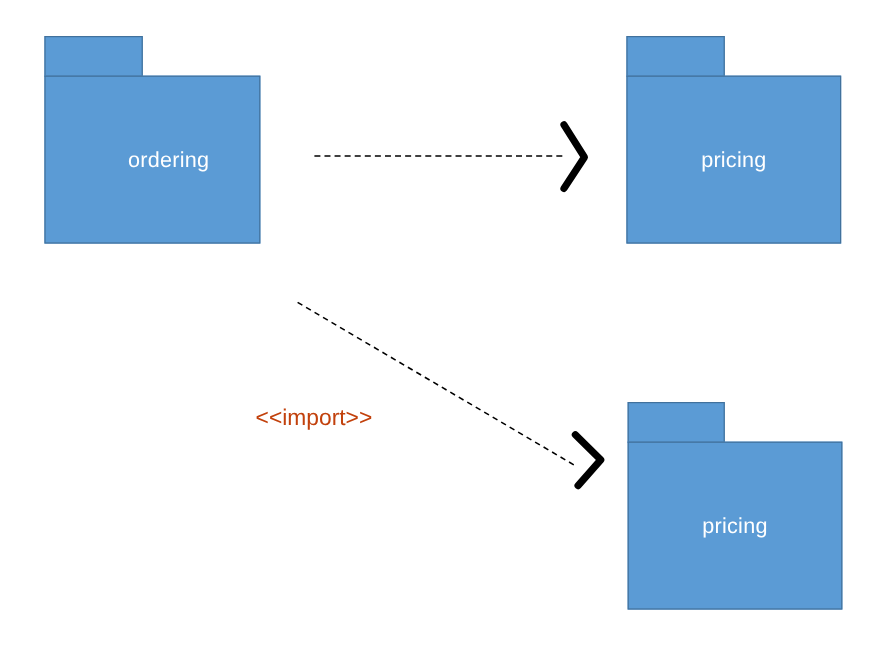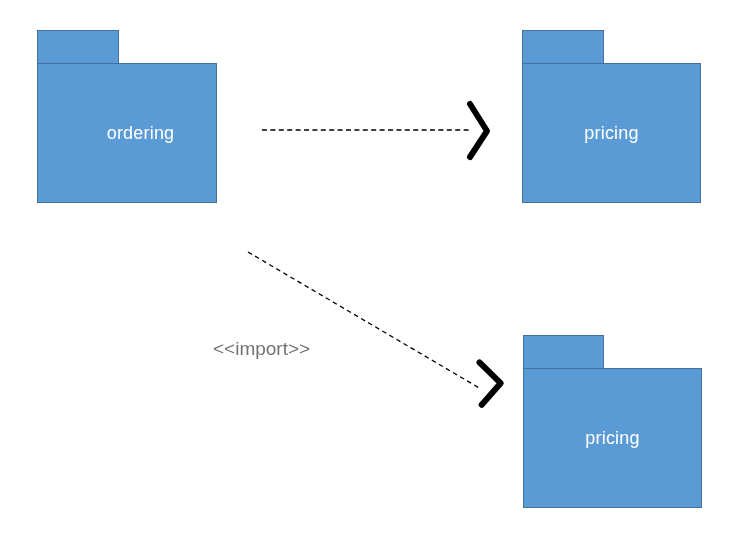--- a/index.html
+++ b/index.html
@@ -60,21 +60,21 @@
   #pkg-pricing .pkg-body  { left: 522px; top: 63px;  width: 179px; height: 140px; }
 
   
   #pkg-products .pkg-tab  { left: 523px; top: 335px; width: 81px;  height: 34px; }
   #pkg-products .pkg-body { left: 523px; top: 368px; width: 179px; height: 140px; }
 
   .edge-label {
     position: absolute;
     font-family: "Liberation Sans", sans-serif;
     font-size: 19px;
-    color: #737373;
+    color: #c2410c;
     white-space: nowrap;
     user-select: none;
   }
   #label-import { left: 213px; top: 338px; }
 </style>
 </head>
 <body>
 
 <svg id="canvas" viewBox="0 0 747 540" aria-hidden="true">
 

